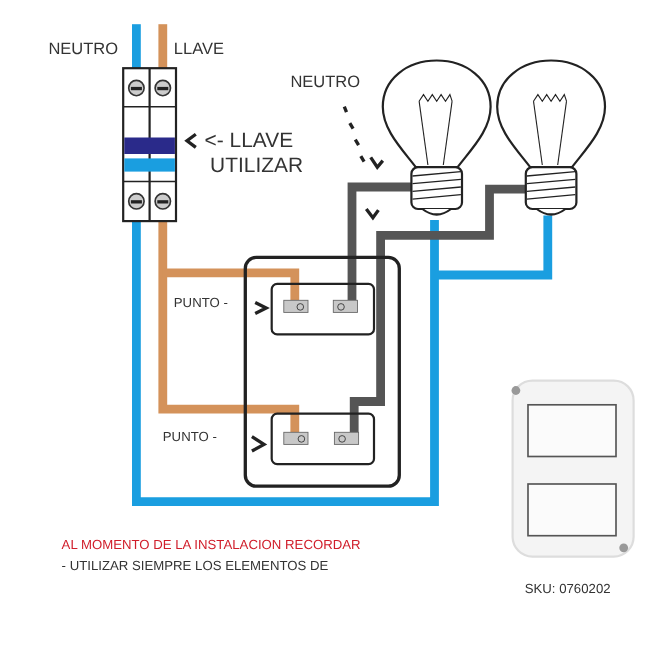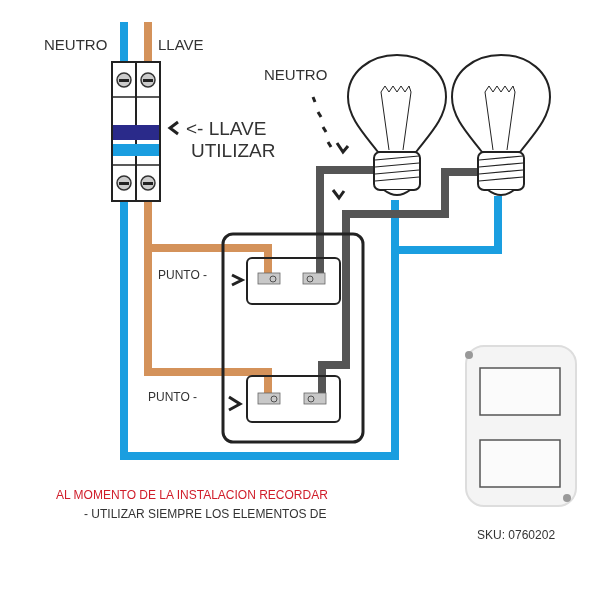--- a/index.html
+++ b/index.html
@@ -4,21 +4,21 @@
 <style>
   html, body { margin:0; padding:0; background:#ffffff; }
   body { width:600px; height:600px; position:relative; overflow:hidden; font-family:"Liberation Sans", sans-serif; }
   svg#diagram { position:absolute; left:0; top:0; }
   .lbl { position:absolute; color:#333333; font-size:15px; white-space:nowrap; }
   .lbl-small { font-size:12px; }
   .lbl-big { font-size:19px; line-height:22px; }
   .notes { position:absolute; left:56px; top:488px; font-size:12px; color:#333; }
   .notes .title { color:#d01d2a; font-weight:normal; font-size:12px; margin-bottom:5px; }
   .notes .line { line-height:14px; }
-  .notes .gap { margin-top:5px;margin-left:28px; }
+  .notes .gap { margin-top:5px; }
   .sku { position:absolute; left:477px; top:528px; font-size:12px; color:#333; }
 </style>
 </head>
 <body>
 
 <svg id="diagram" width="600" height="600" viewBox="0 0 600 600">
 
   <g fill="none" stroke="#1a9ee0" stroke-width="8">
     <polyline points="124,22 124,64"></polyline>
     <polyline points="124,200 124,456 395,456 395,200"></polyline>

